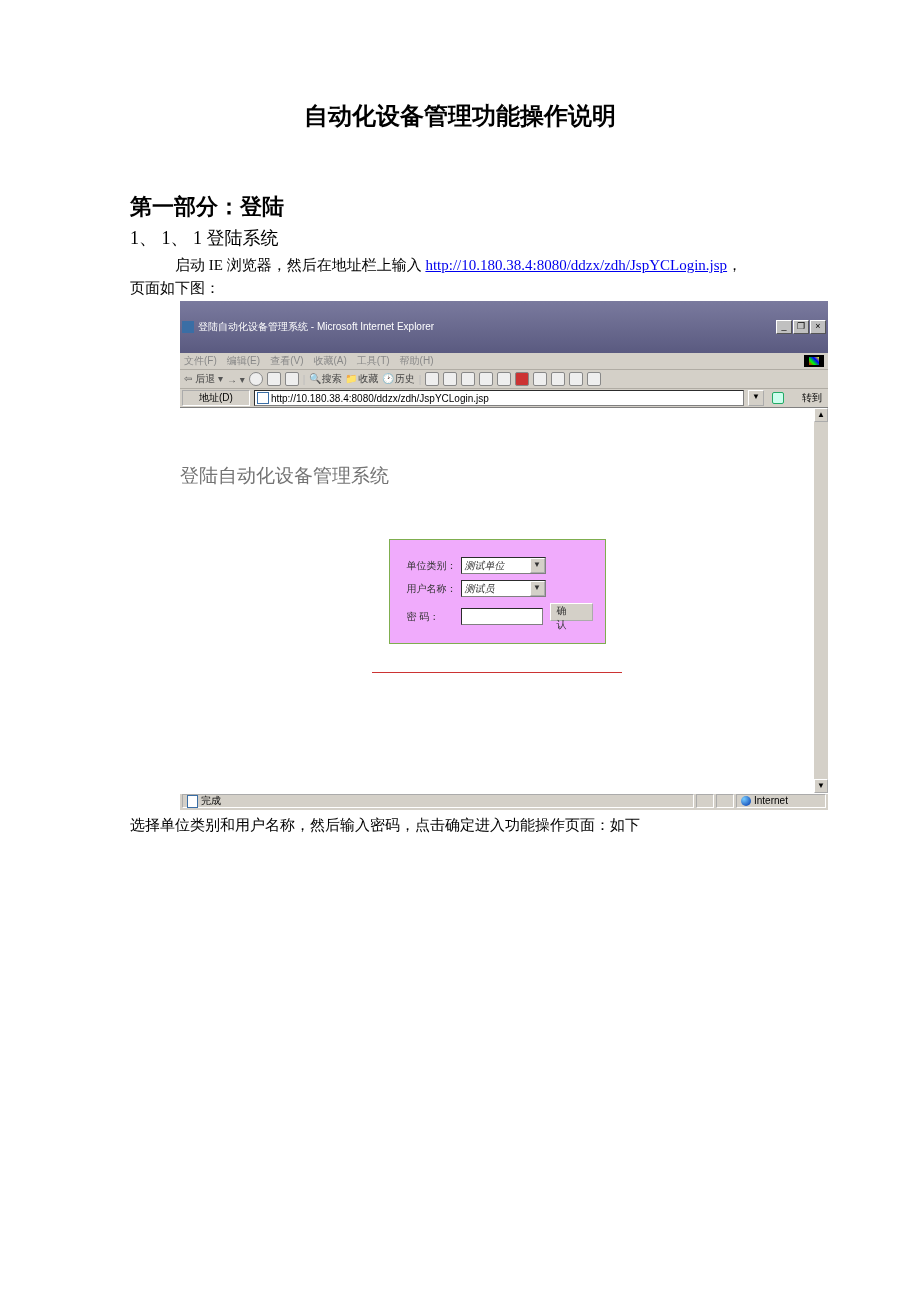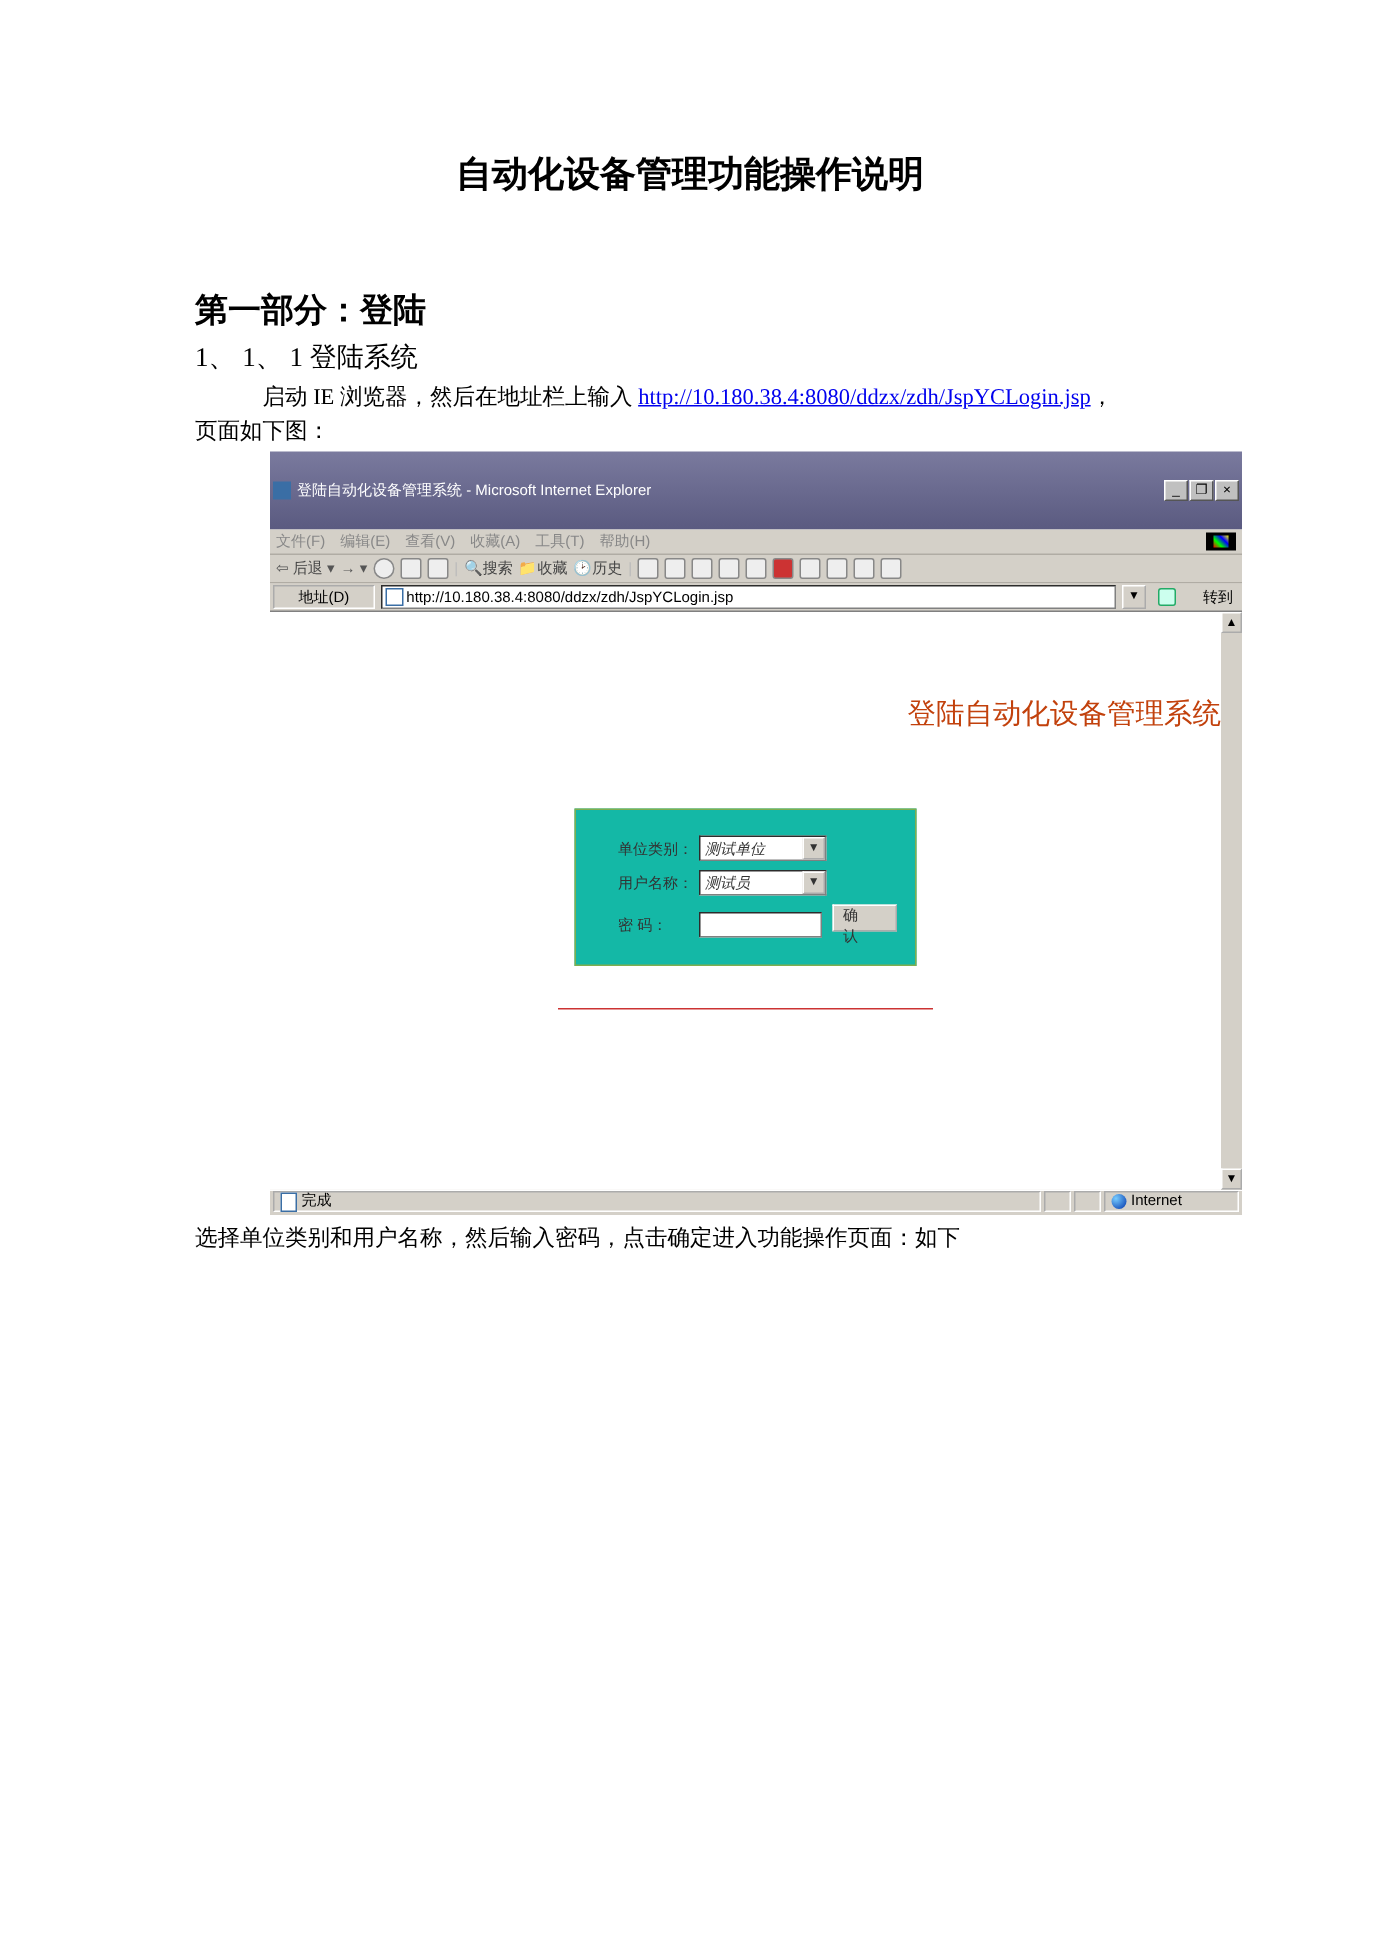--- a/index.html
+++ b/index.html
@@ -182,32 +182,32 @@
     background: #d4d0c8;
     border: 1px outset #fff;
     font-size: 8px;
     text-align: center;
     line-height: 12px;
     box-sizing: border-box;
   }
   .scroll-up { top: 0; }
   .scroll-down { bottom: 0; }
   .page-heading {
-    text-align: right;
-    color: #c2410c;
+    text-align: left;
+    color: #737373;
     font-size: 19px;
     padding-top: 55px;
     font-family: "SimSun", serif;
   }
   .login-box {
     width: 190px;
     margin: 50px auto 0 auto;
-    background: #14b8a6;
+    background: #f0abfc;
     border: 1px solid #7fae4f;
-    padding: 14px 10px 10px 26px;
+    padding: 14px 10px 10px 15px;
   }
   .login-box table { width: 100%; border-collapse: collapse; }
   .login-box td { padding: 3px 2px; font-size: 10px; color: #333; vertical-align: middle;}
   .login-box td.label { white-space: nowrap; width: 50px; }
   .fake-select {
     height: 15px;
     background: #fff;
     border: 1px inset #808080;
     display: flex;
     align-items: flex-end;

